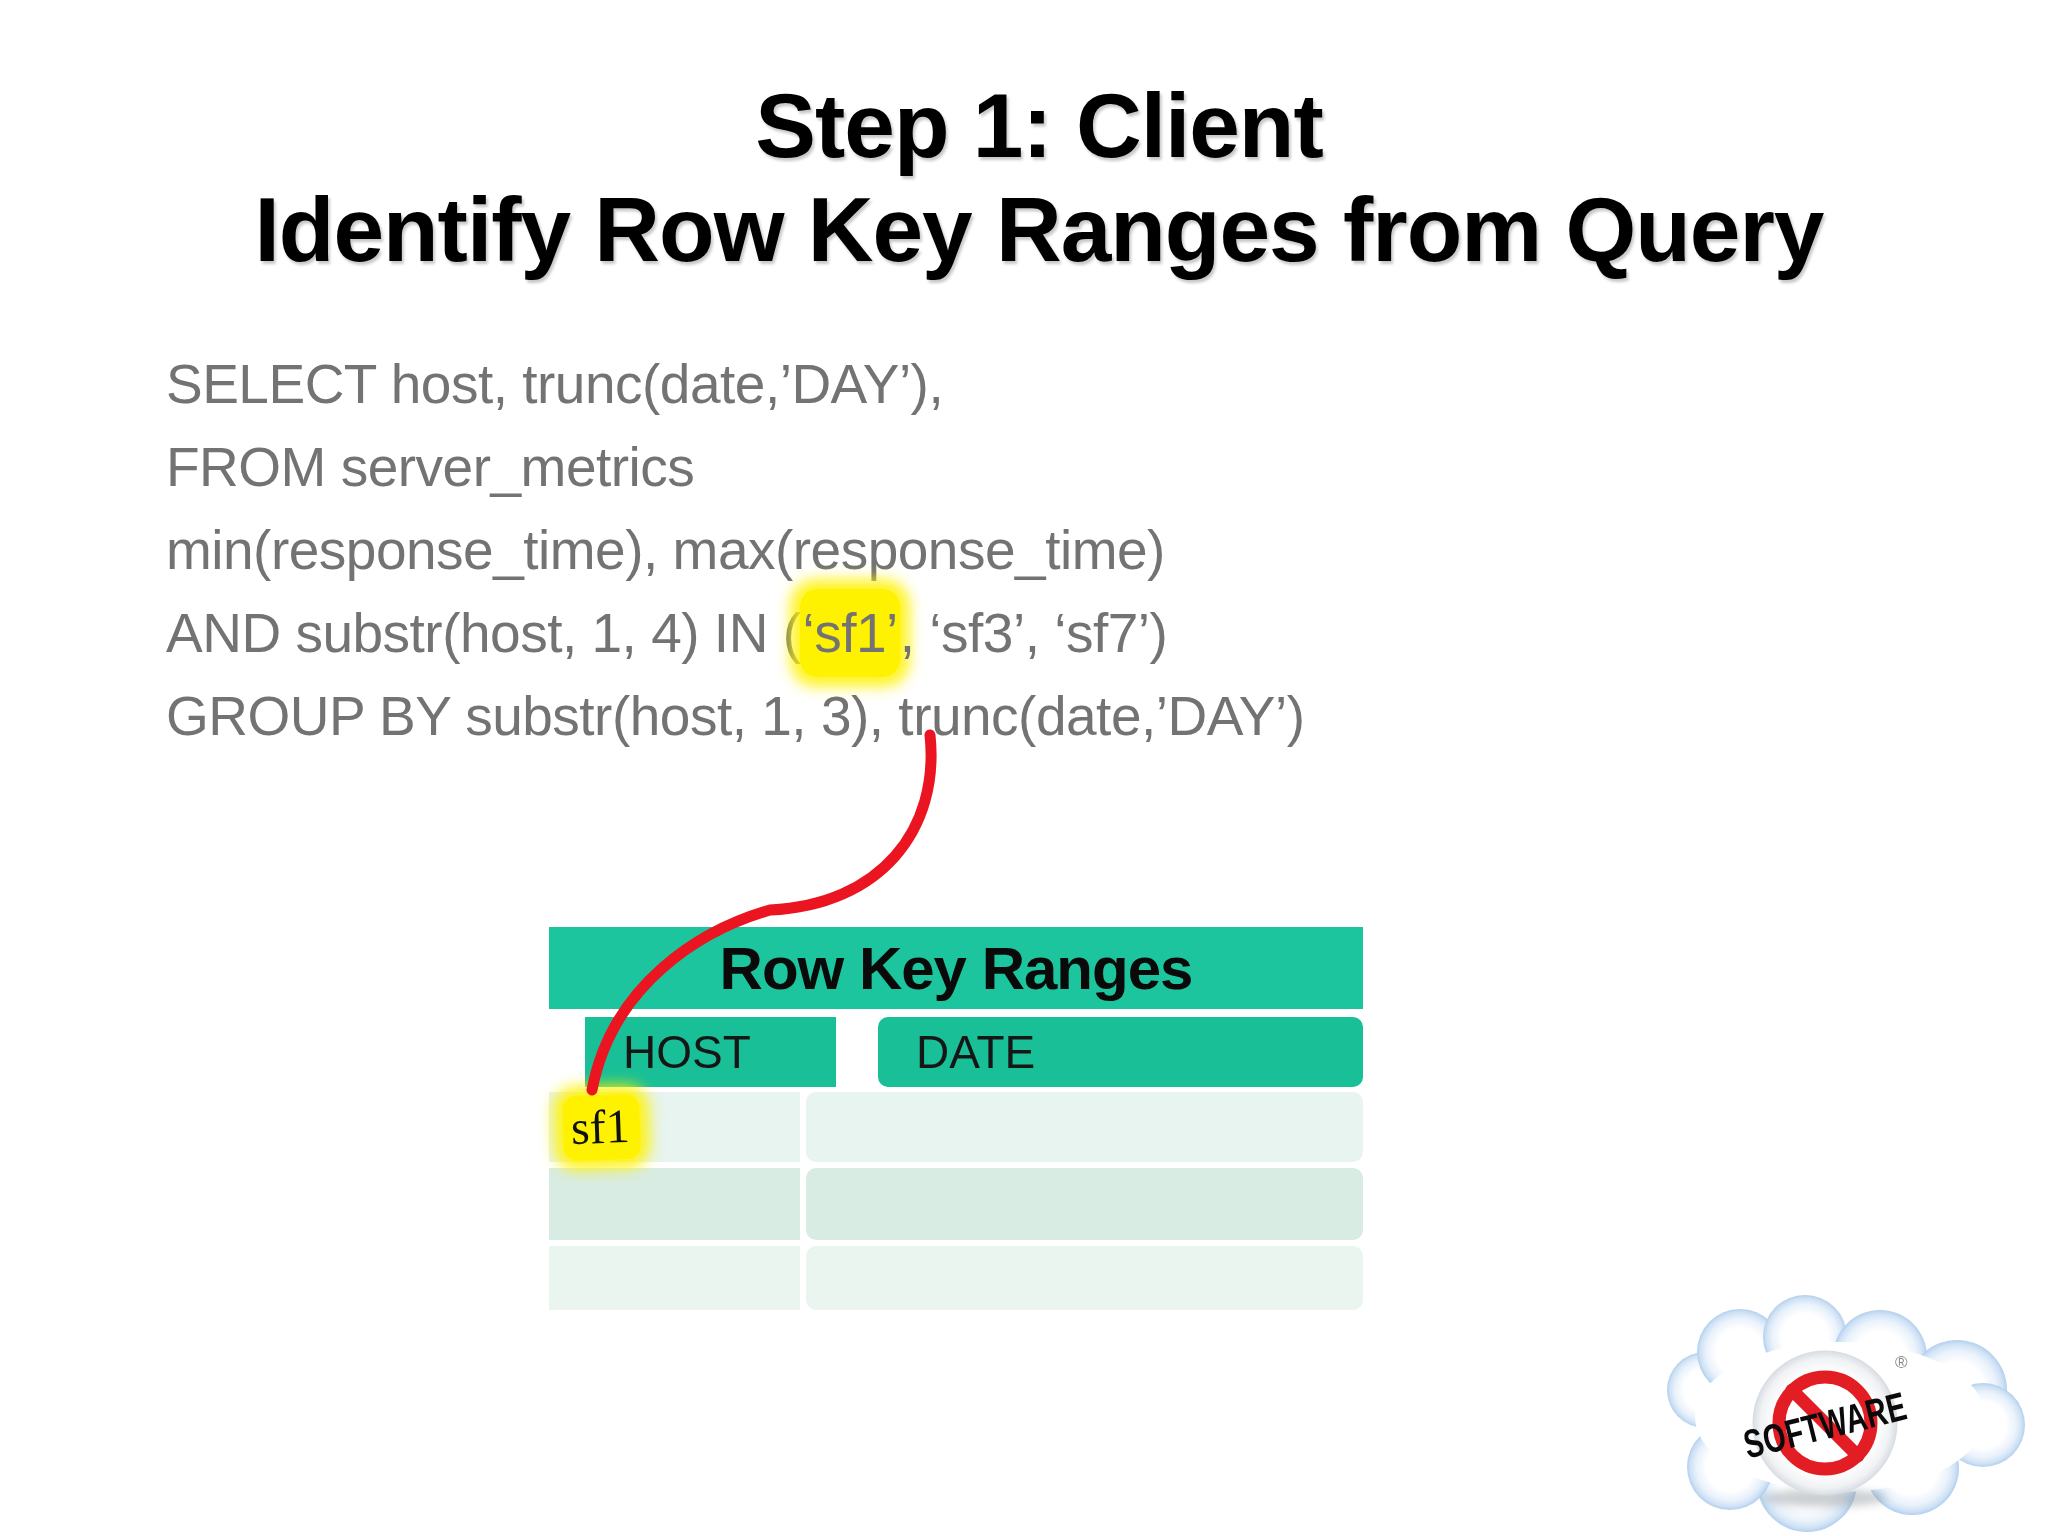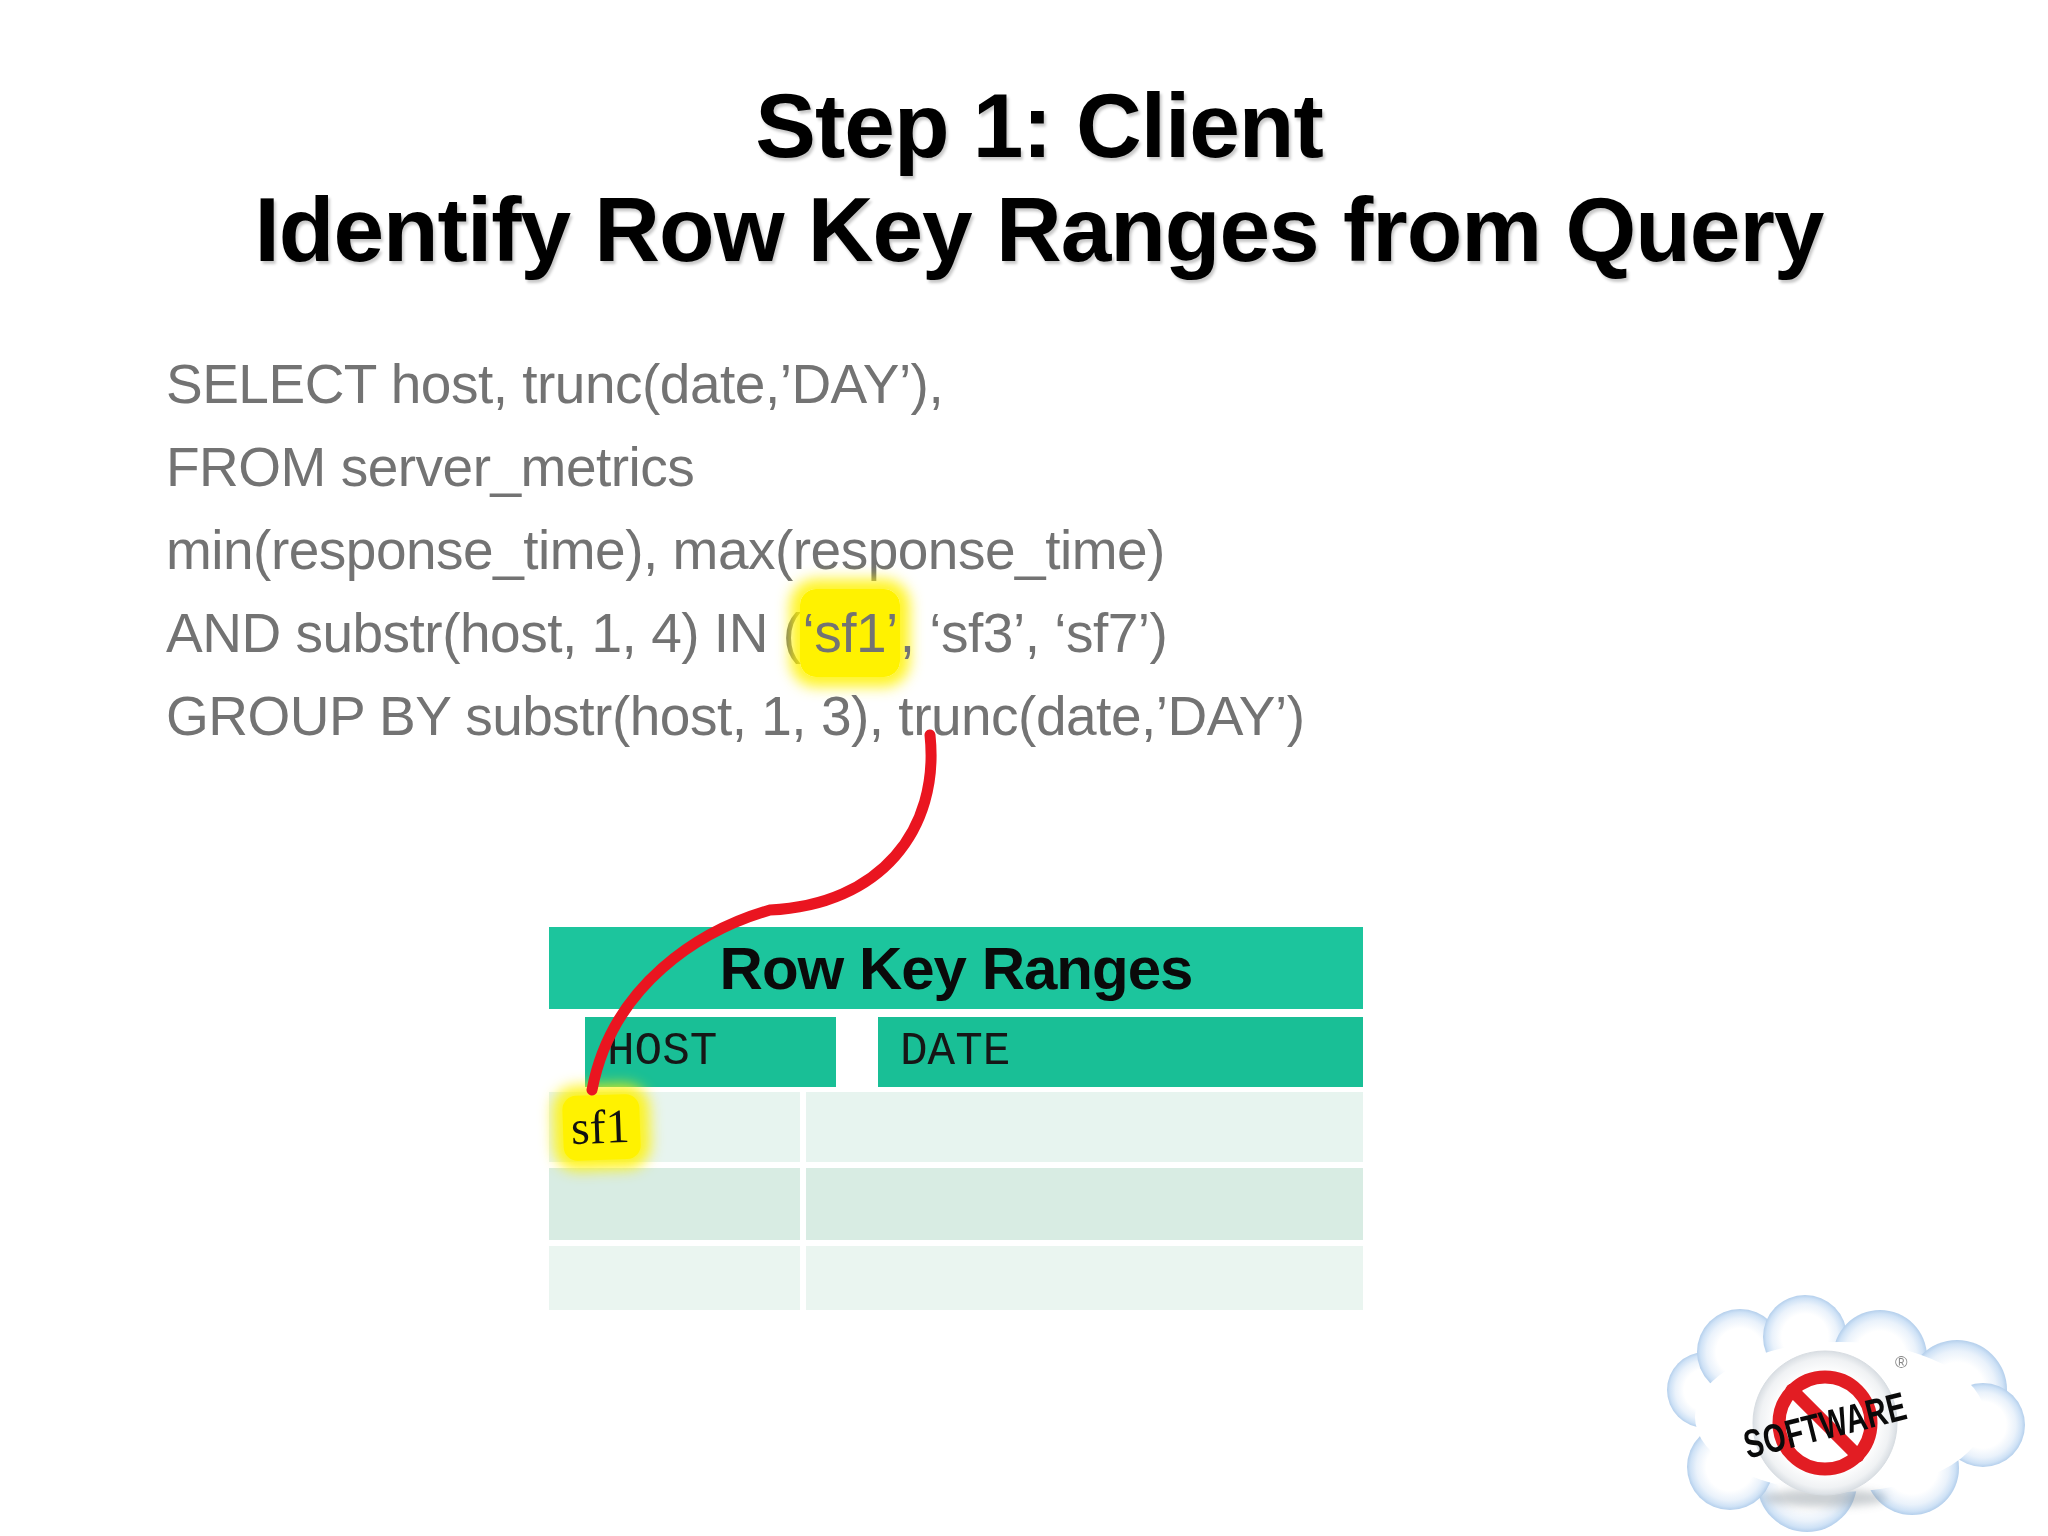--- a/index.html
+++ b/index.html
@@ -30,27 +30,27 @@
   
   .rkr{position:absolute;left:549px;top:927px;width:814px;}
   .rkr-titlebar{
     height:82px;background:#1cc59d;
     display:flex;align-items:center;justify-content:center;
     font-weight:bold;font-size:60px;color:#0a0a0a;letter-spacing:-1px;
   }
   .rkr-header{display:flex;gap:6px;margin-top:8px;height:70px;}
   .rkr-header .cell{
     background:#19bf96;display:flex;align-items:center;
-    font-family:Liberation Mono, monospace;font-size:46px;color:#161616;
-    padding-left:22px;box-sizing:border-box;margin-left:36px;
+    font-family:Liberation Sans, sans-serif;font-size:46px;color:#161616;
+    padding-left:38px;box-sizing:border-box;margin-left:36px;
   }
   .rkr-row{display:flex;gap:6px;margin-top:6px;}
   .rkr-row .cell{display:flex;align-items:center;padding-left:14px;box-sizing:border-box;}
   .col-host{width:251px;flex:0 0 251px;}
-  .col-date{flex:1;}
+  .col-date{flex:1;border-radius:10px;}
   .r1{height:70px;margin-top:5px;}
   .r2{height:72px;}
   .r3{height:64px;}
   .r1 .cell{background:#e7f4ef;}
   .r2 .cell{background:#d8ece3;}
   .r3 .cell{background:#eaf5f0;}
   .hl-cell{
     display:inline-block;
     font-family:"Liberation Serif",serif;font-size:48px;color:#111;
     background:#fff200;

